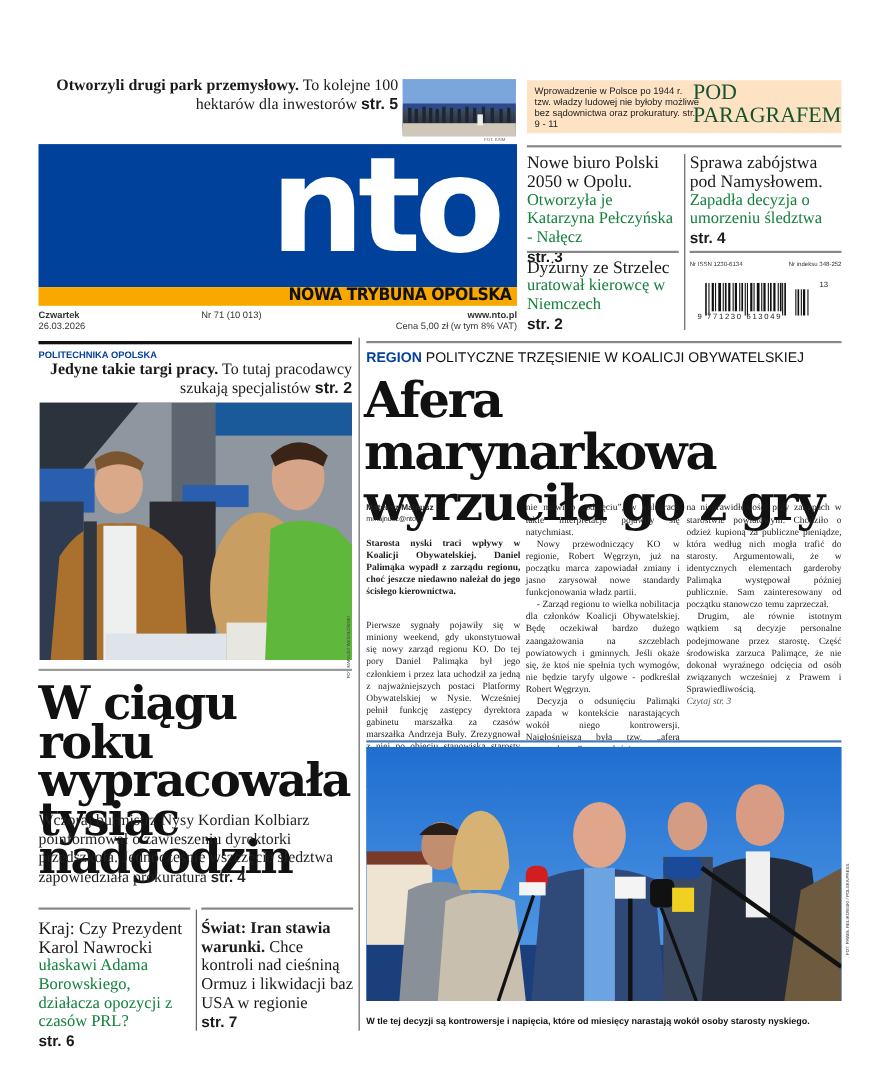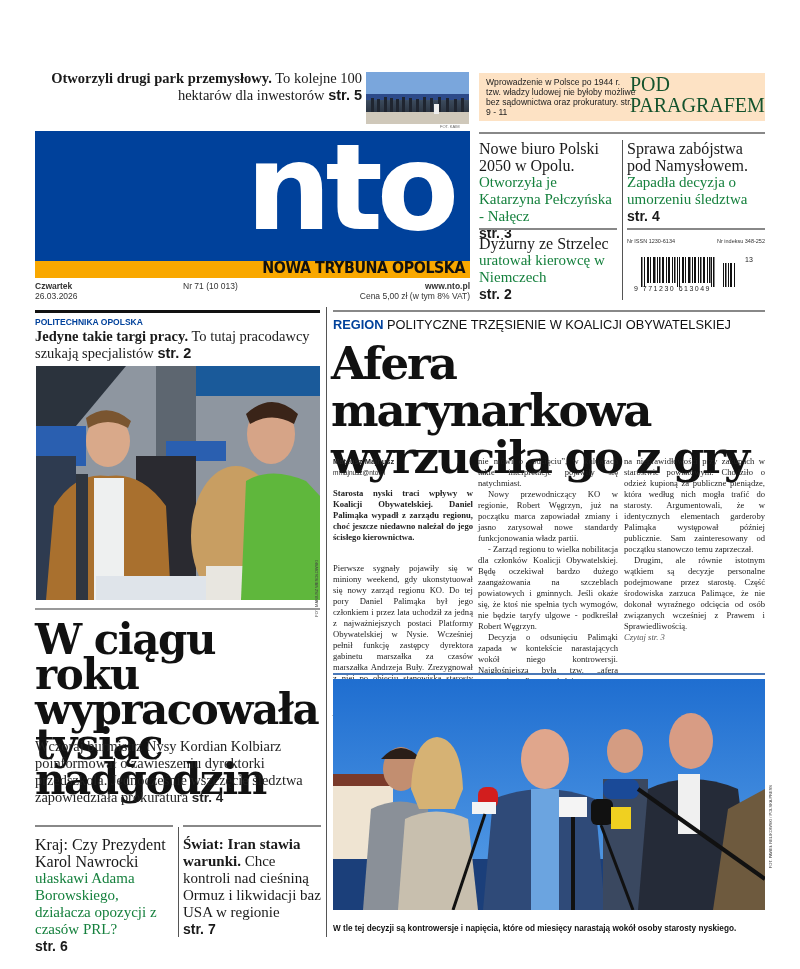--- a/index.html
+++ b/index.html
@@ -24,21 +24,21 @@
 .meta{font-family:"Liberation Sans",sans-serif;font-size:8.5px;line-height:10px;color:#333}
 
 .rule{background:#888;height:1.5px}
 .vrule{background:#555;width:1px}
 .rhead{font-family:"Liberation Serif",serif;font-weight:normal;font-size:16px;line-height:17px}
 .rbody{font-family:"Liberation Serif",serif;font-size:15px;line-height:17px;color:#15803d}
 .rstr{font-family:"Liberation Sans",sans-serif;font-weight:bold;font-size:14px;line-height:17px}
 
 #black-bar{left:35px;top:310px;width:285px;height:3px;background:#111}
 #kicker-pol{left:35px;top:317px;width:285px;font-family:"Liberation Sans",sans-serif;font-weight:bold;font-size:8.5px;color:#00419b}
-#targi{left:35px;top:328px;width:285px;text-align:left;font-size:14.5px;line-height:17px}
+#targi{left:35px;top:328px;width:285px;text-align:right;font-size:14.5px;line-height:17px}
 #photo1{left:36px;top:366px;width:284px;height:234px;overflow:hidden;background:#4a5563}
 #big-left{left:35px;top:622px;width:290px;font-family:"DejaVu Serif",serif;font-weight:bold;font-size:42px;line-height:35px;letter-spacing:-1.5px;color:#111}
 #big-left-body{left:35px;top:738px;width:290px;font-size:14.4px;line-height:17px;font-family:"Liberation Serif",serif;color:#222}
 
 #region-kicker{left:333px;top:317px;width:440px;font-family:"Liberation Sans",sans-serif;font-size:12.8px;color:#111}
 #main-headline{left:331px;top:340px;width:440px;font-family:"DejaVu Serif",serif;font-weight:bold;font-size:45px;line-height:47px;letter-spacing:-2px;color:#111}
 .col{font-family:"Liberation Serif",serif;font-size:8.6px;line-height:11px;color:#222;text-align:justify}
 .col p{text-indent:10px}
 .col p.noind{text-indent:0}
 #photo2{left:333px;top:679px;width:432px;height:231px;overflow:hidden;background:#2a77d0}

